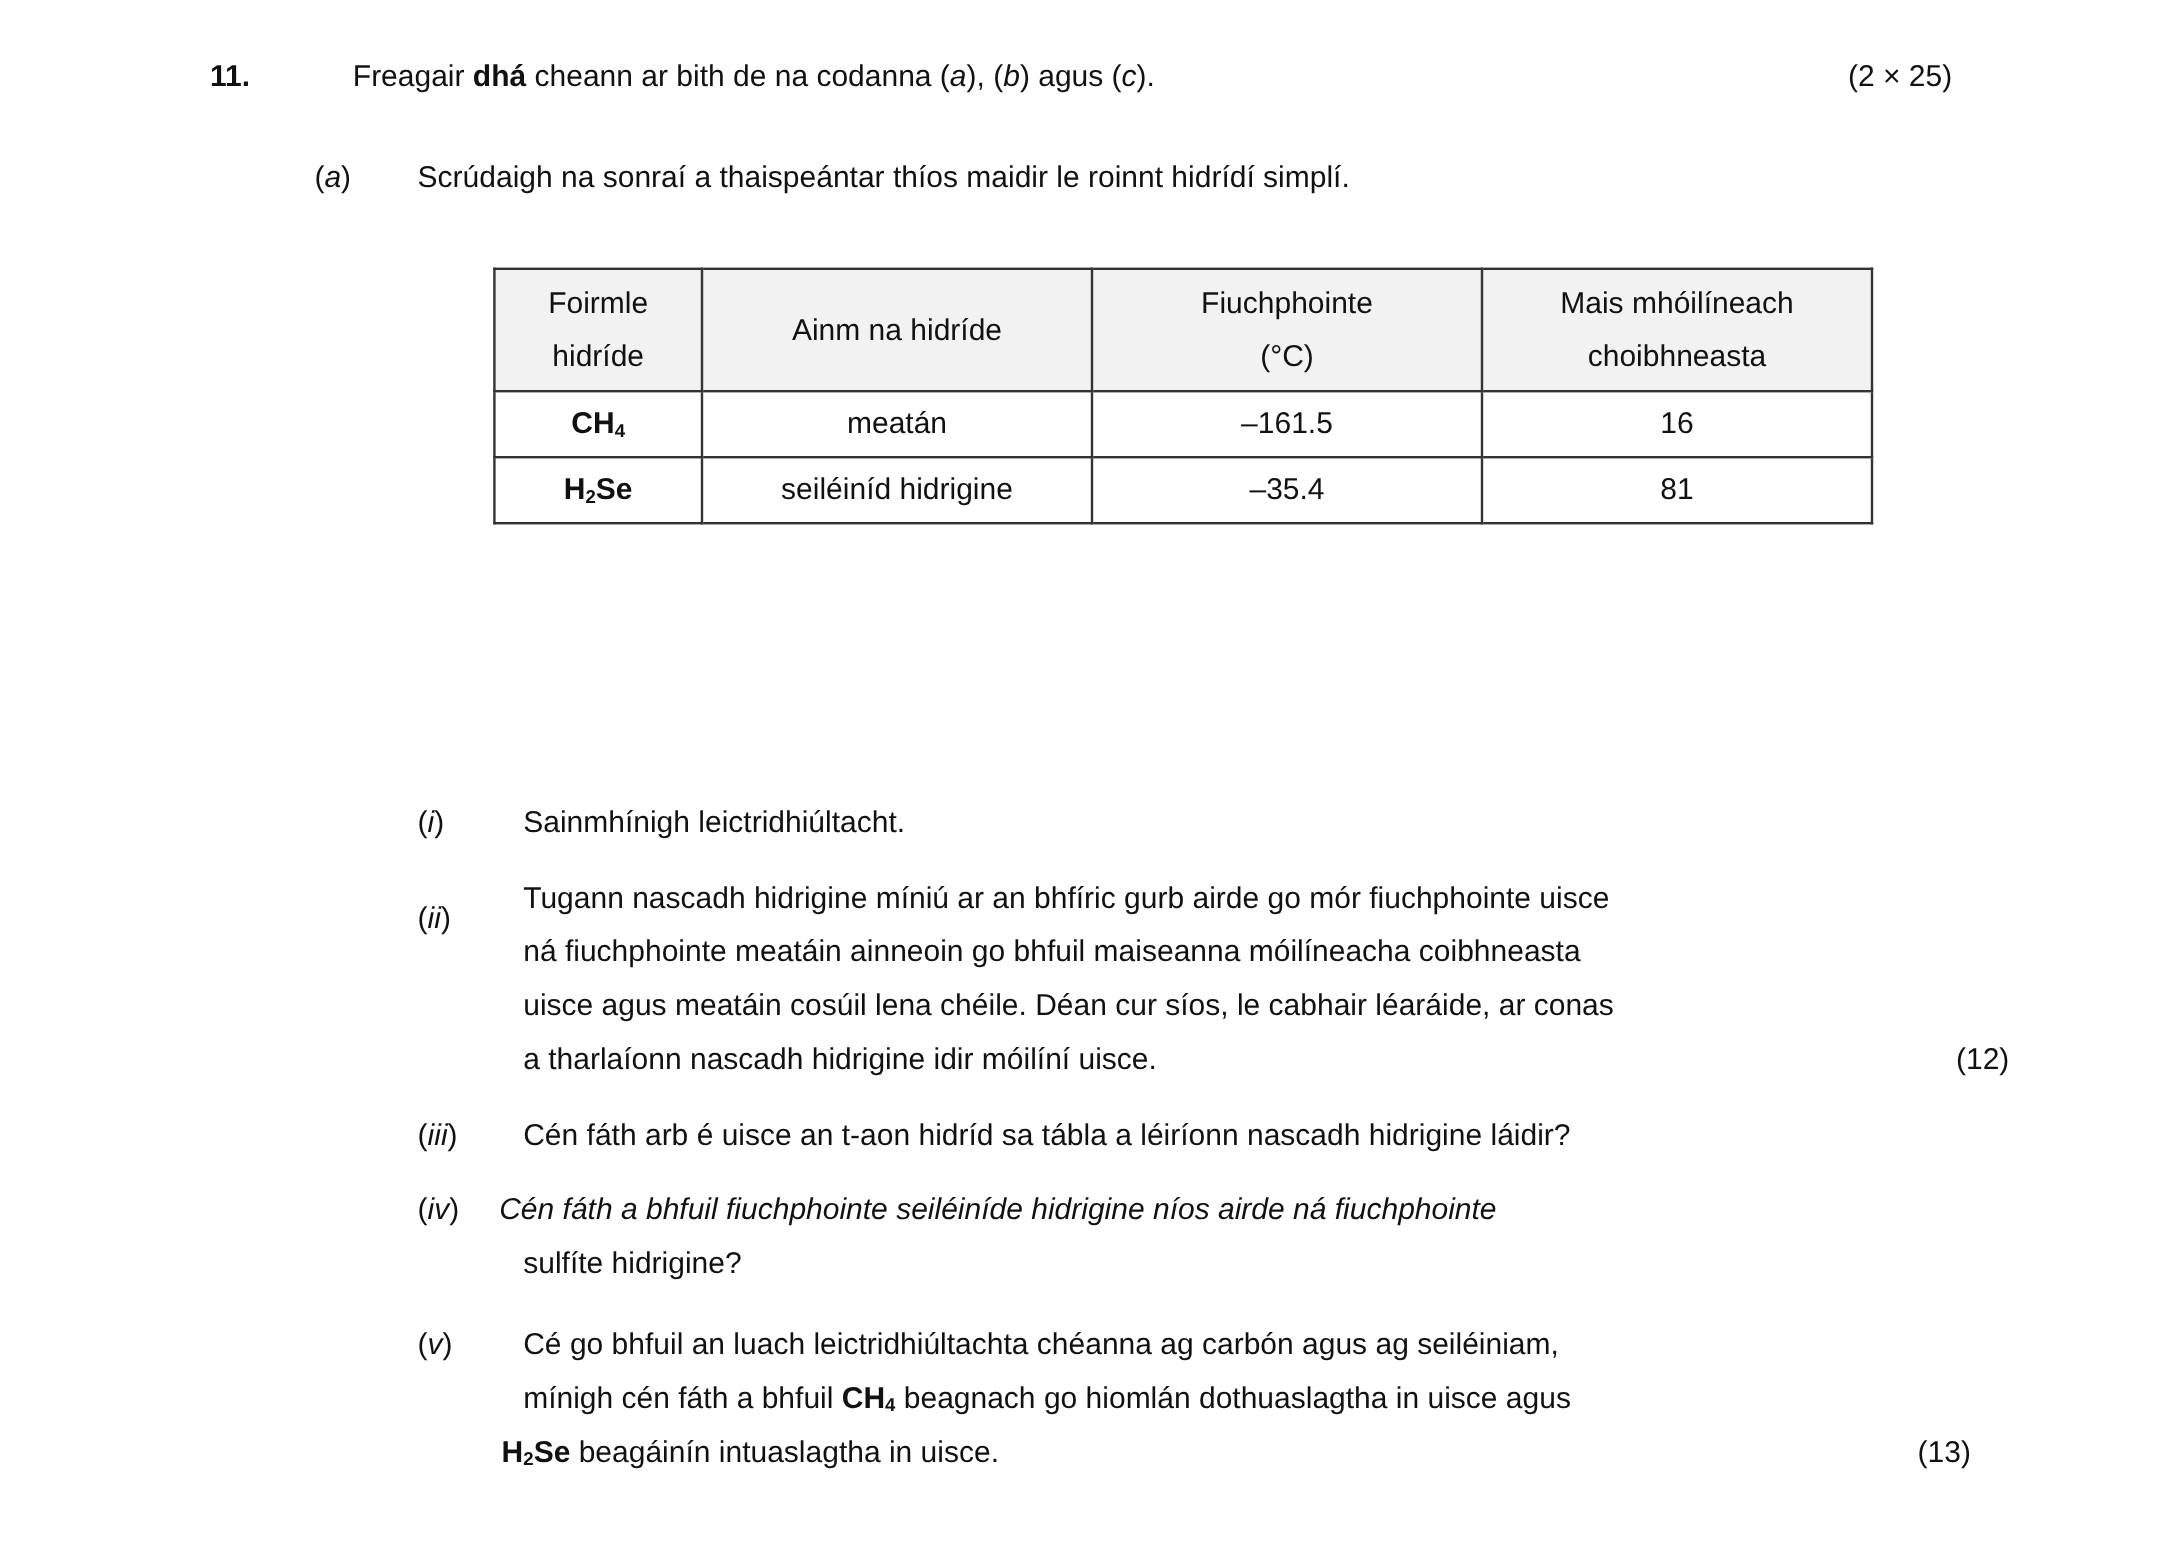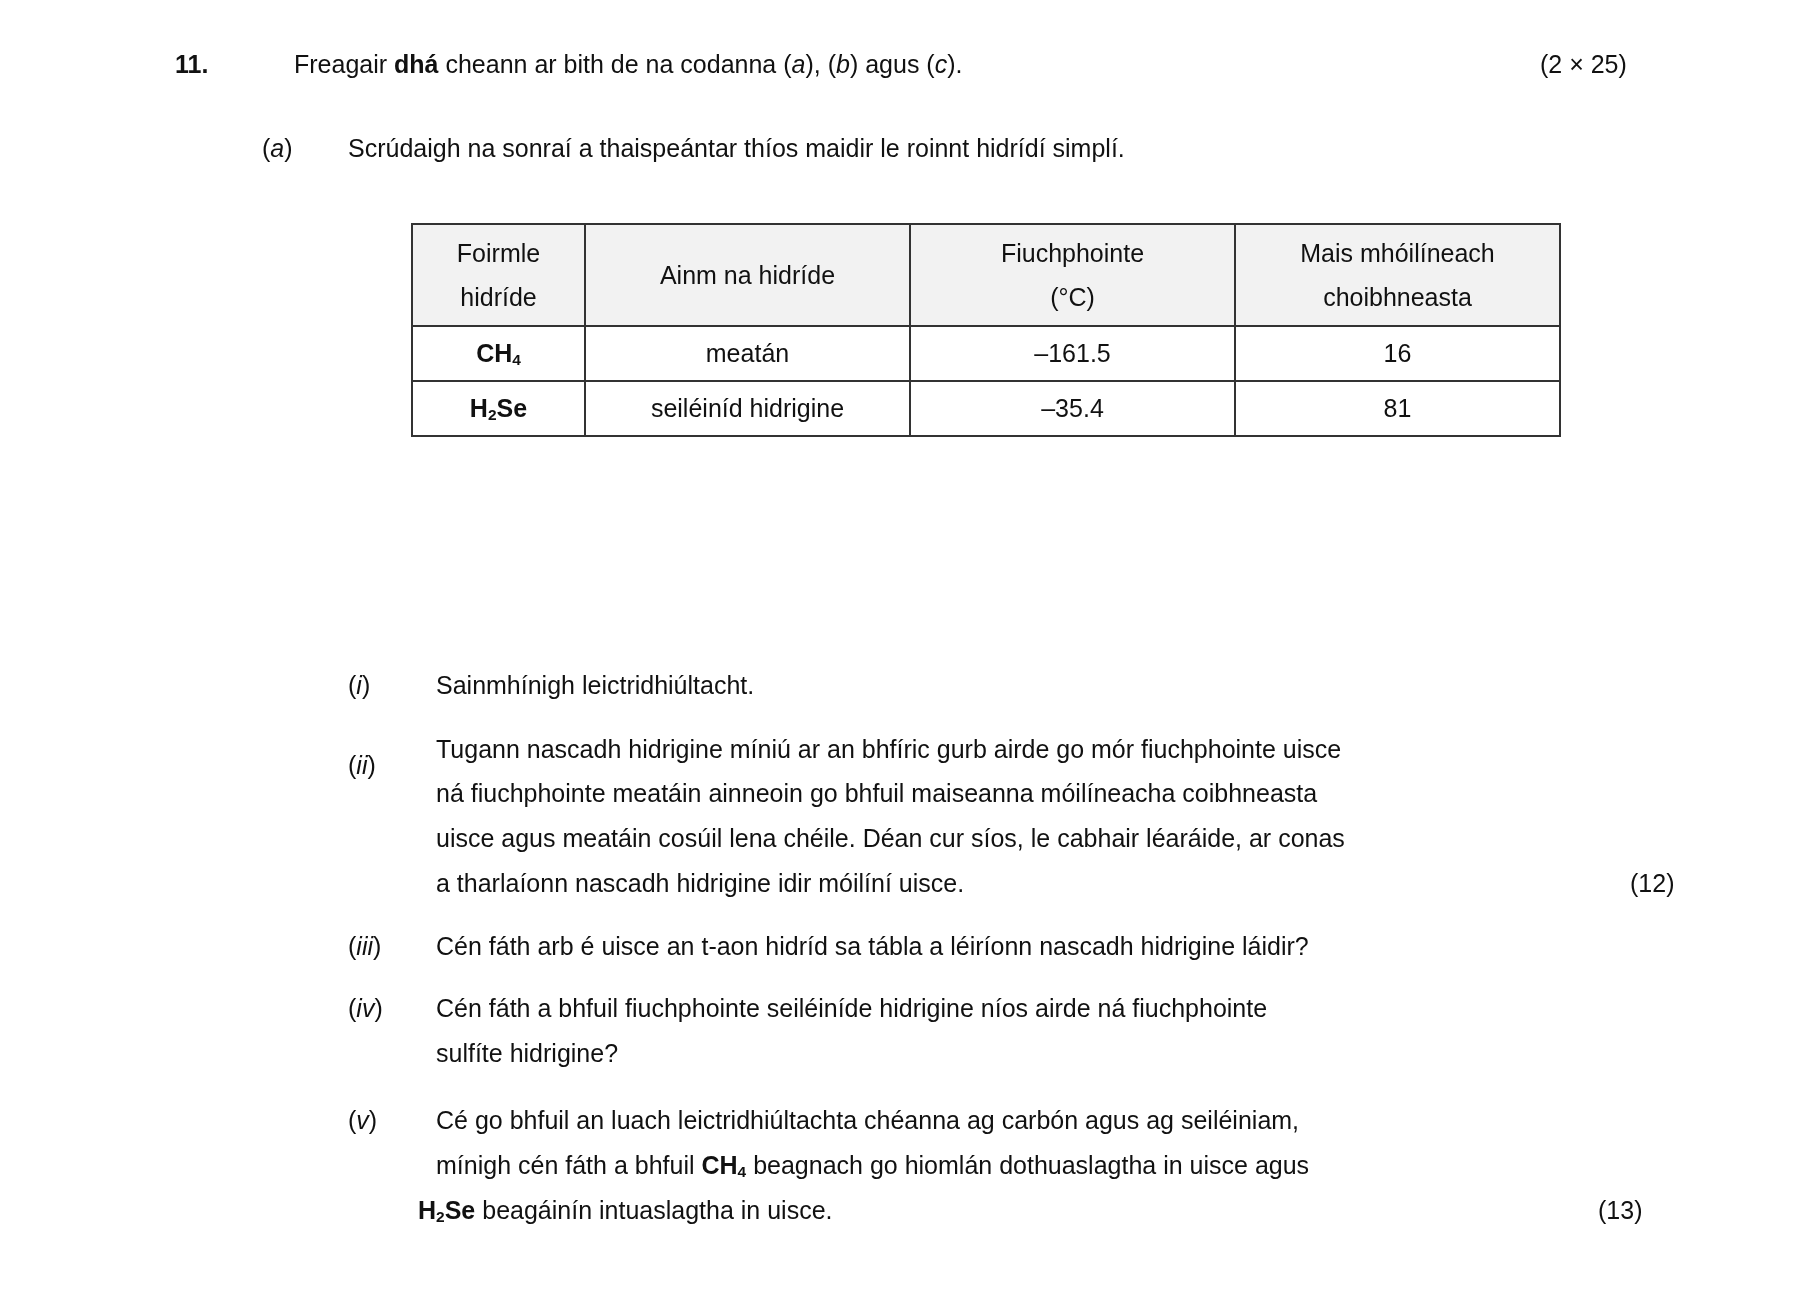--- a/index.html
+++ b/index.html
@@ -78,20 +78,20 @@
 <div class="t" style="left:436px;top:731px;">Tugann nascadh hidrigine míniú ar an bhfíric gurb airde go mór fiuchphointe uisce</div>
 <div class="t" style="left:436px;top:775px;">ná fiuchphointe meatáin ainneoin go bhfuil maiseanna móilíneacha coibhneasta</div>
 <div class="t" style="left:436px;top:820px;">uisce agus meatáin cosúil lena chéile.  Déan cur síos, le cabhair léaráide, ar conas</div>
 <div class="t" style="left:436px;top:865px;">a tharlaíonn nascadh hidrigine idir móilíní uisce.</div>
 <div class="t" style="left:1598px;top:865px;margin-left:32px;">(12)</div>
 
 <div class="t" style="left:348px;top:928px;">(<span class="i">iii</span>)</div>
 <div class="t" style="left:436px;top:928px;">Cén fáth arb é uisce an t-aon hidríd sa tábla a léiríonn nascadh hidrigine láidir?</div>
 
 <div class="t" style="left:348px;top:990px;">(<span class="i">iv</span>)</div>
-<div class="t" style="left:436px;top:990px;">Cén fáth a bhfuil fiuchphointe seiléiníde hidrigine níos airde ná fiuchphointe</div>
+<div class="t" style="left:416px;top:990px;font-style:italic;">Cén fáth a bhfuil fiuchphointe seiléiníde hidrigine níos airde ná fiuchphointe</div>
 <div class="t" style="left:436px;top:1035px;">sulfíte hidrigine?</div>
 
 <div class="t" style="left:348px;top:1102px;">(<span class="i">v</span>)</div>
 <div class="t" style="left:436px;top:1102px;">Cé go bhfuil an luach leictridhiúltachta chéanna ag carbón agus ag seiléiniam,</div>
 <div class="t" style="left:436px;top:1147px;"><span>mínigh cén fáth a bhfuil </span><span class="b"><span>CH</span><sub>4</sub></span><span> beagnach go hiomlán dothuaslagtha in uisce agus</span></div>
 <div class="t" style="left:418px;top:1192px;"><span class="b"><span>H</span><sub>2</sub><span>Se</span></span><span> beagáinín intuaslagtha in uisce.</span></div>
 <div class="t" style="left:1598px;top:1192px;">(13)</div>
 
 </body></html>

